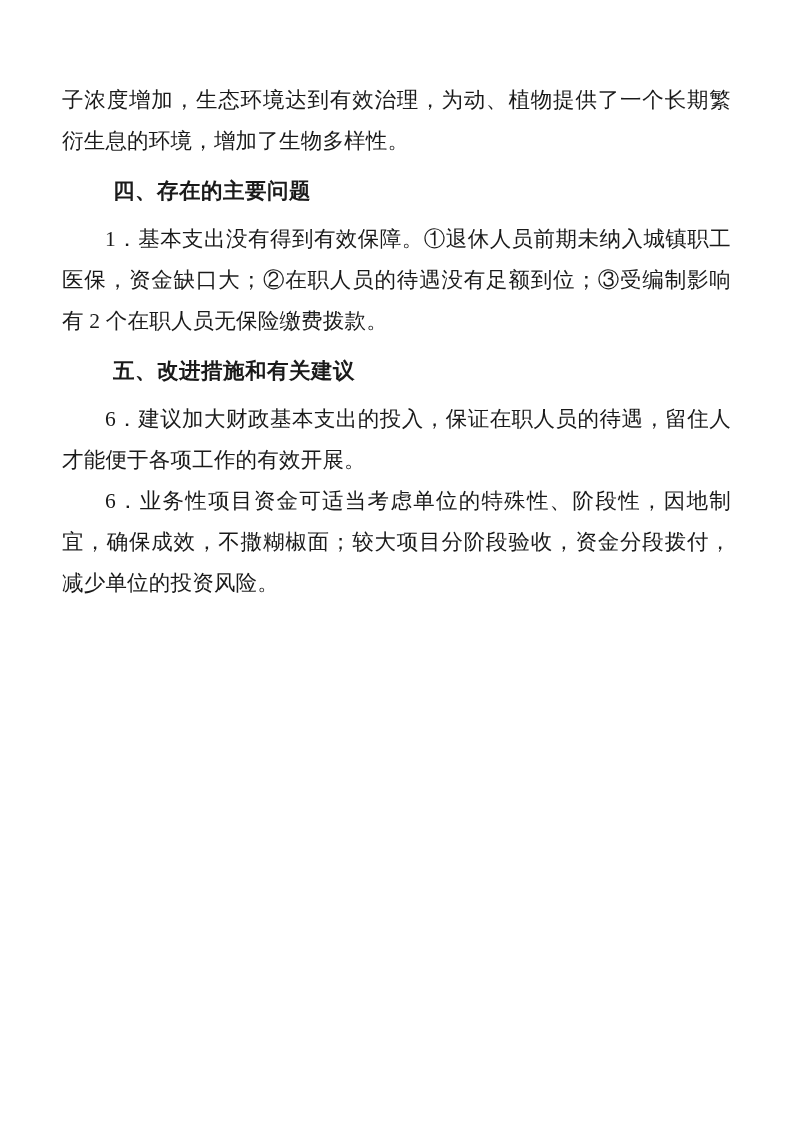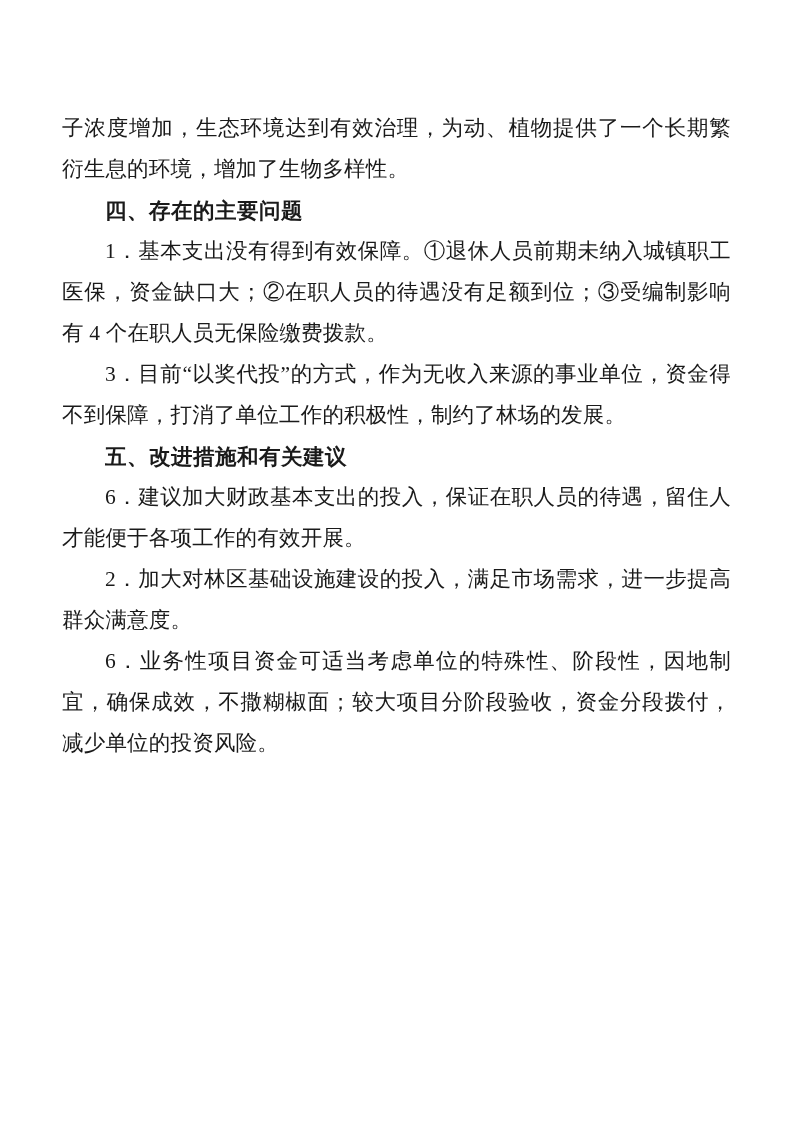--- a/index.html
+++ b/index.html
@@ -13,65 +13,63 @@
     font-family: "Liberation Serif", "DejaVu Serif", serif;
     color: #1a1a1a;
     overflow: hidden;
   }
   .page {
     position: relative;
     width: 793px;
     height: 1122px;
     background: #ffffff;
     box-sizing: border-box;
-    padding: 108px 62px 60px 62px;
+    padding: 80px 62px 60px 62px;
   }
   .doc-body {
     font-size: 21.5px;
     line-height: 41px;
     letter-spacing: 0.2px;
     text-align: justify;
     text-justify: inter-ideograph;
   }
   p.para {
     margin: 0;
     text-indent: 2em;
     font-family: "Liberation Serif", "DejaVu Serif", serif;
   }
   p.para.flow {
     text-indent: 0;
   }
   h2.heading {
-    margin: 0;
+    margin: 8px;
     font-size: 21.5px;
     line-height: 41px;
     font-weight: bold;
     text-indent: 2em;
     font-family: "DejaVu Sans", "Liberation Sans", sans-serif;
     letter-spacing: 0.5px;
   }
 </style>
 </head>
 <body>
 
 <div class="page">
   <div class="doc-body">
 
     <p class="para flow">子浓度增加，生态环境达到有效治理，为动、植物提供了一个长期繁衍生息的环境，增加了生物多样性。</p>
 
 
     <h2 class="heading">四、存在的主要问题</h2>
 
-    <p class="para">1．基本支出没有得到有效保障。①退休人员前期未纳入城镇职工医保，资金缺口大；②在职人员的待遇没有足额到位；③受编制影响有 4 个在职人员无保险缴费拨款。</p>
+    <p class="para">1．基本支出没有得到有效保障。①退休人员前期未纳入城镇职工医保，资金缺口大；②在职人员的待遇没有足额到位；③受编制影响有 2 个在职人员无保险缴费拨款。</p>
 
 
-    <p class="para">3．目前“以奖代投”的方式，作为无收入来源的事业单位，资金得不到保障，打消了单位工作的积极性，制约了林场的发展。</p>
 
     <h2 class="heading">五、改进措施和有关建议</h2>
 
     <p class="para">6．建议加大财政基本支出的投入，保证在职人员的待遇，留住人才能便于各项工作的有效开展。</p>
 
-    <p class="para">2．加大对林区基础设施建设的投入，满足市场需求，进一步提高群众满意度。</p>
 
     <p class="para">6．业务性项目资金可适当考虑单位的特殊性、阶段性，因地制宜，确保成效，不撒糊椒面；较大项目分阶段验收，资金分段拨付，减少单位的投资风险。</p>
 
   </div>
 </div>
 
 </body></html>

